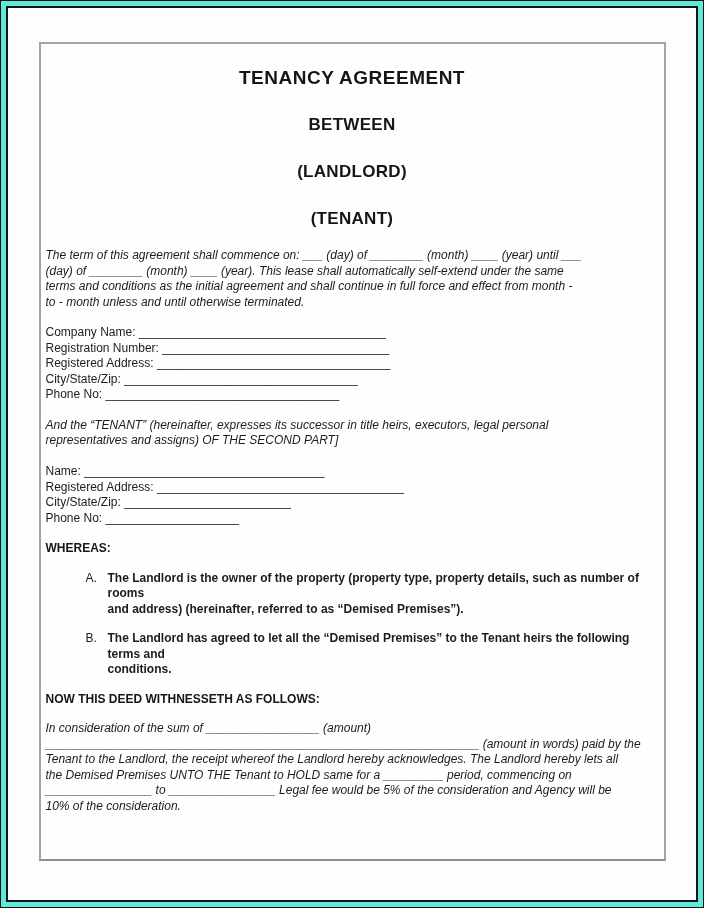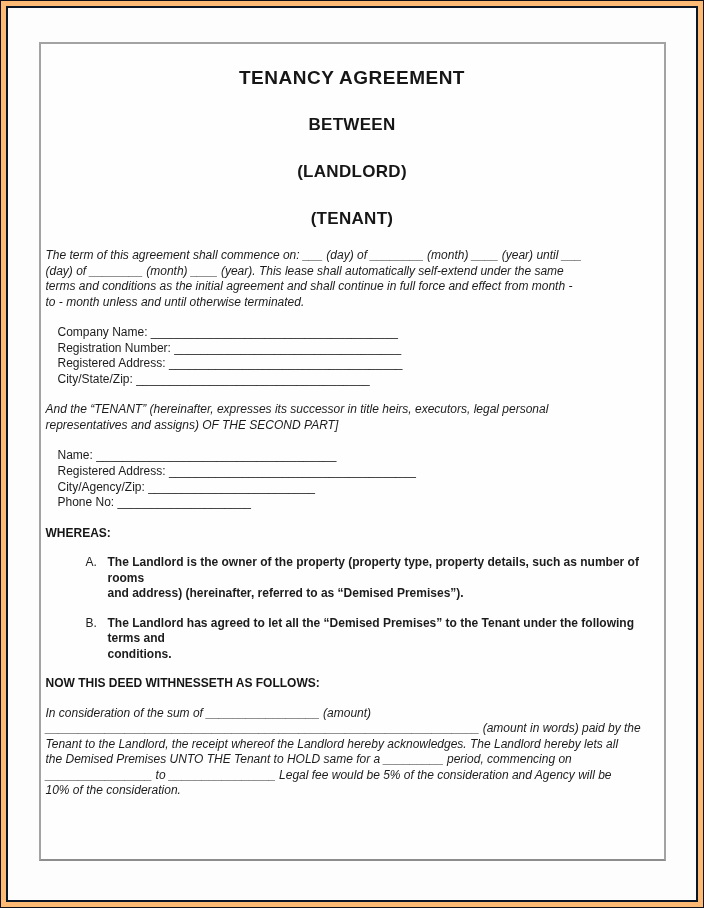--- a/index.html
+++ b/index.html
@@ -5,21 +5,21 @@
   * { box-sizing: border-box; }
   html, body { margin: 0; padding: 0; }
   body {
     width: 704px; height: 908px;
     font-family: "Liberation Sans", "DejaVu Sans", sans-serif;
     background: #ffffff;
   }
   .screen {
     width: 704px; height: 908px;
     border: 1px solid #101018;
-    background: #fdba74;
+    background: #5eead4;
     padding: 5px;
   }
   .inner {
     width: 100%; height: 100%;
     border: 2px solid #0a1626;
     background: #fdfdfd;
     overflow: hidden;
   }
   .doc {
     width: 627px; height: 819px;
@@ -41,21 +41,21 @@
   .doc h2 {
     font-size: 17px; letter-spacing: 0.3px;
     margin: 12px; line-height: 35px;
     text-align: center; font-weight: bold; color: #161616;
   }
   .para {
     margin: 0 0 15px 0;
     white-space: pre-line;
     font-style: italic;
   }
-  .fields { margin: 0 0 15px 12px; }
+  .fields { margin: 0 0 15px 0; }
   .field-line { line-height: 15.6px; }
   .sub-heading {
     font-weight: bold;
     margin: 12px 0 14px 0;
     color: #161616;
   }
   .list-item {
     display: flex;
     margin: 0 0 14px 40px;
   }
@@ -80,43 +80,44 @@
 (day) of ________ (month) ____ (year). This lease shall automatically self-extend under the same
 terms and conditions as the initial agreement and shall continue in full force and effect from month -
 to - month unless and until otherwise terminated.</p>
 
 
       <div class="fields">
         <div class="field-line">Company Name: _____________________________________</div>
         <div class="field-line">Registration Number: __________________________________</div>
         <div class="field-line">Registered Address: ___________________________________</div>
         <div class="field-line">City/State/Zip: ___________________________________</div>
+        <div class="field-line">Phone No: ___________________________________</div>
       </div>
 
       <p class="para">And the “TENANT” (hereinafter, expresses its successor in title heirs, executors, legal personal
 representatives and assigns) OF THE SECOND PART]</p>
 
       <div class="fields">
         <div class="field-line">Name: ____________________________________</div>
         <div class="field-line">Registered Address: _____________________________________</div>
-        <div class="field-line">City/Agency/Zip: _________________________</div>
+        <div class="field-line">City/State/Zip: _________________________</div>
         <div class="field-line">Phone No: ____________________</div>
       </div>
 
       <p class="sub-heading">WHEREAS:</p>
 
       <div class="list-item">
         <span class="list-marker">A.</span>
         <span class="list-text">The Landlord is the owner of the property (property type, property details, such as number of rooms
 and address) (hereinafter, referred to as “Demised Premises”).</span>
       </div>
 
       <div class="list-item">
         <span class="list-marker">B.</span>
-        <span class="list-text">The Landlord has agreed to let all the “Demised Premises” to the Tenant under the following terms and
+        <span class="list-text">The Landlord has agreed to let all the “Demised Premises” to the Tenant heirs the following terms and
 conditions.</span>
       </div>
 
       <p class="sub-heading">NOW THIS DEED WITHNESSETH AS FOLLOWS:</p>
 
       <p class="para">In consideration of the sum of _________________ (amount)
 _________________________________________________________________ (amount in words) paid by the
 Tenant to the Landlord, the receipt whereof the Landlord hereby acknowledges. The Landlord hereby lets all
 the Demised Premises UNTO THE Tenant to HOLD same for a _________ period, commencing on
 ________________ to ________________ Legal fee would be 5% of the consideration and Agency will be

